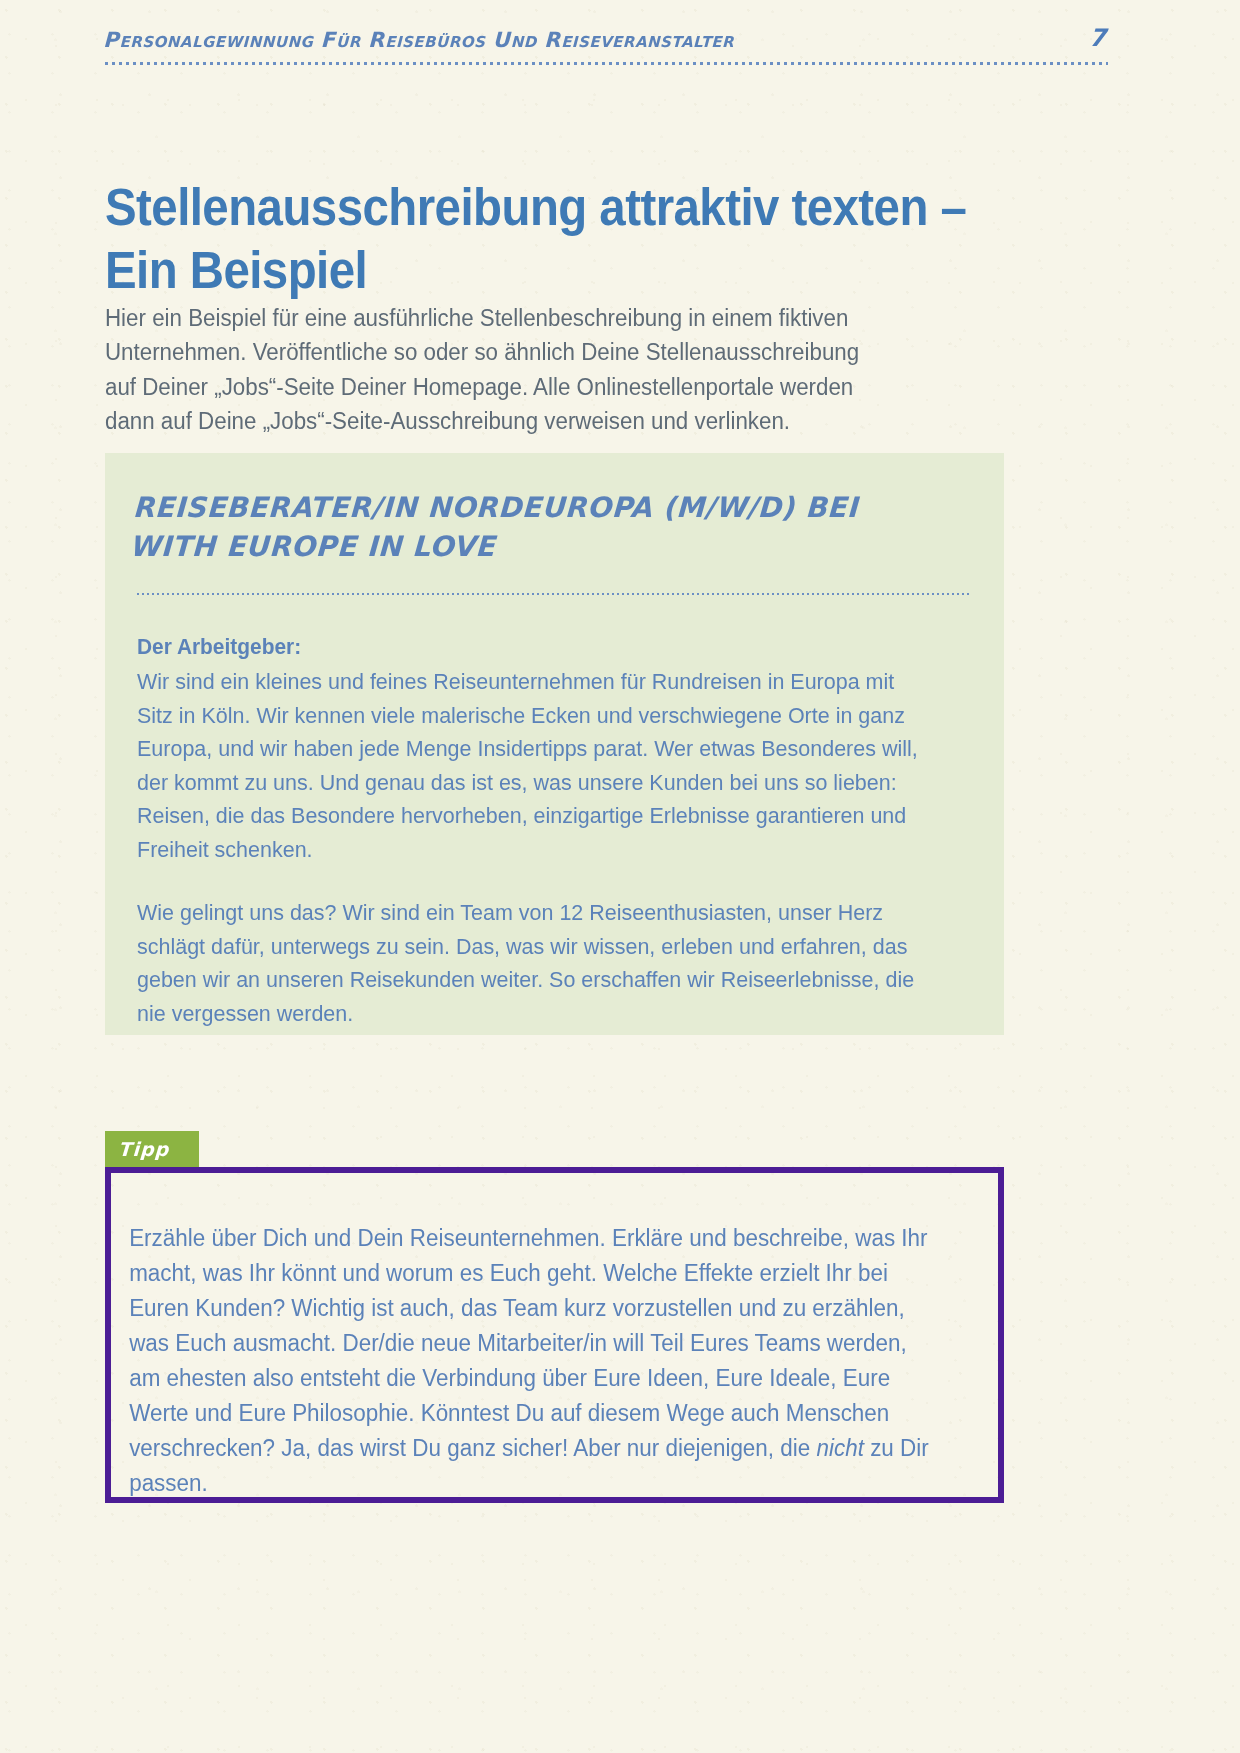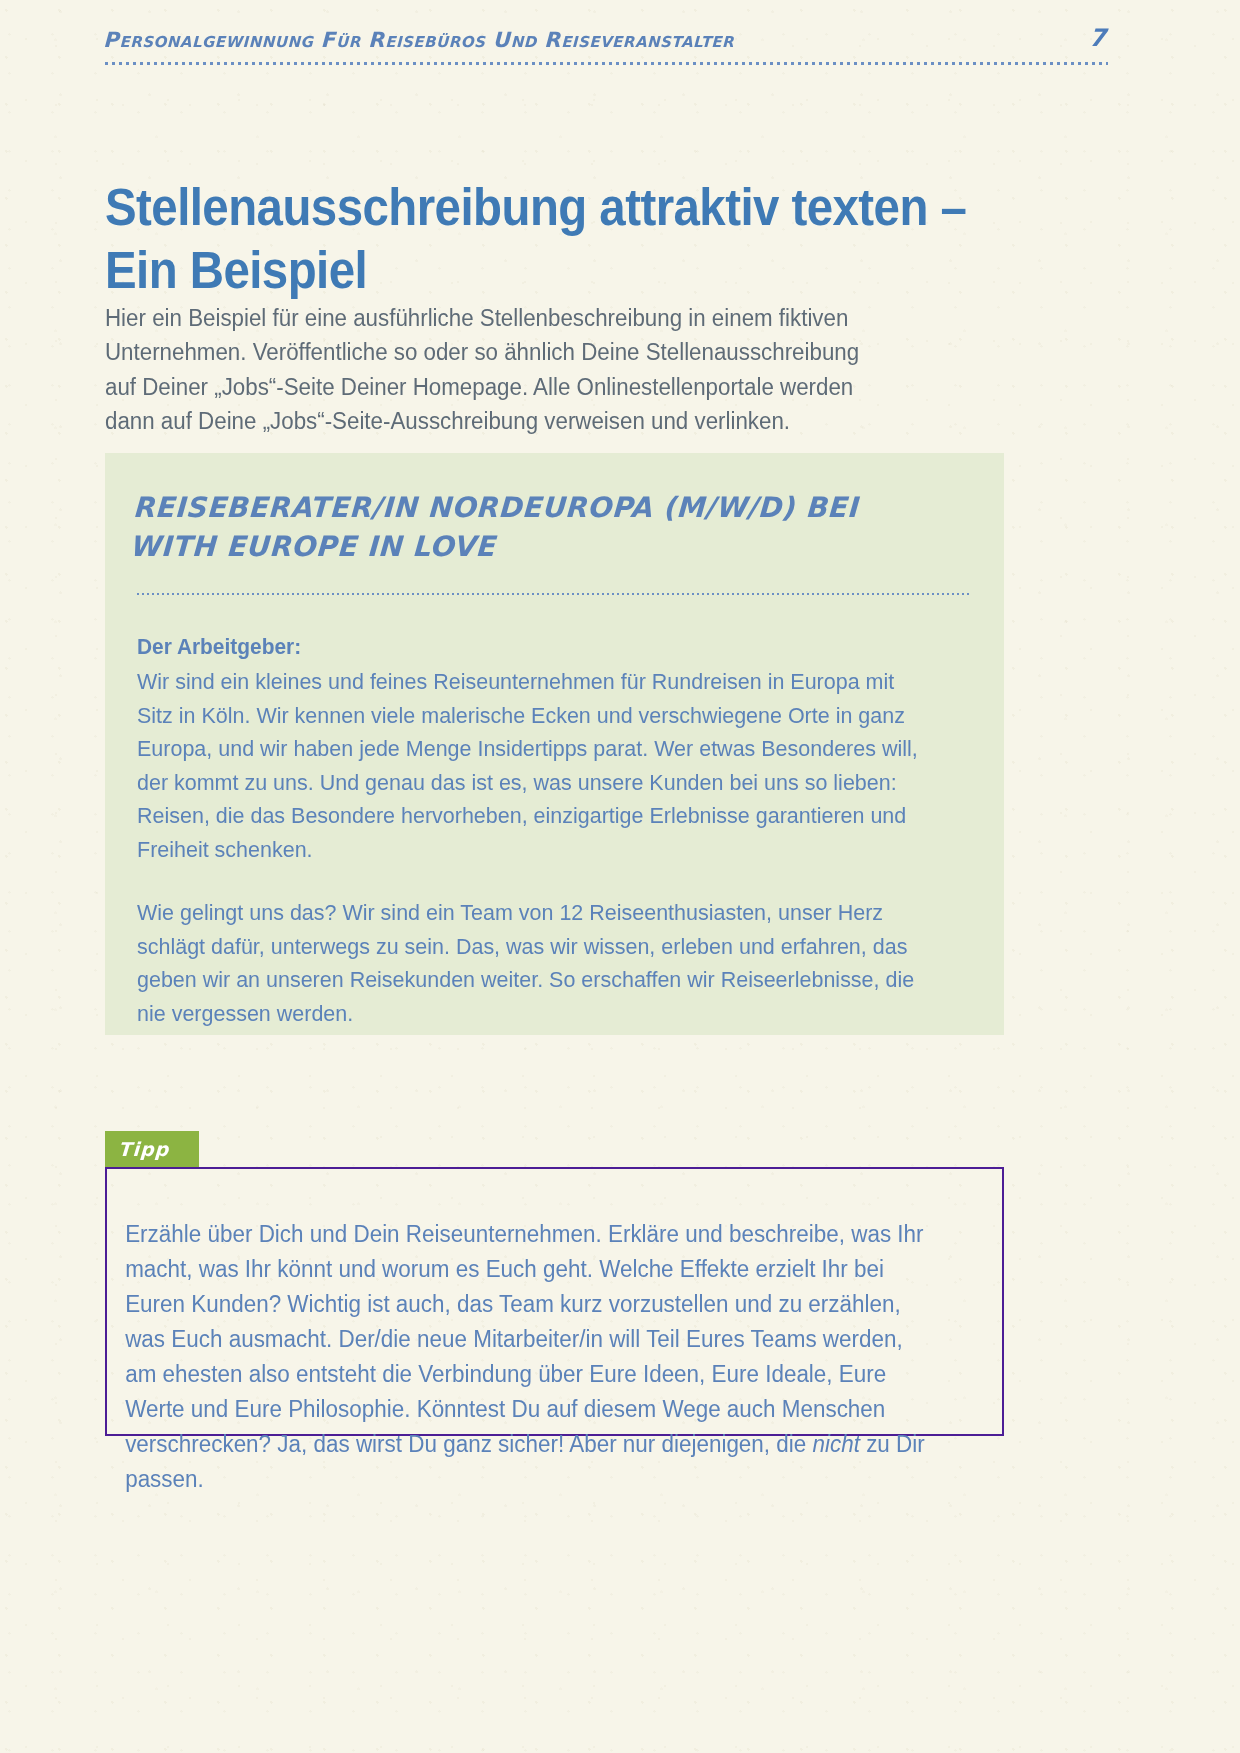--- a/index.html
+++ b/index.html
@@ -194,22 +194,22 @@
     letter-spacing: 1px;
     color: #ffffff;
     transform: skewX(-6deg);
   }
 
   .tipp-box {
     position: absolute;
     left: 105px;
     top: 1167px;
     width: 899px;
-    height: 269px;
-    border: 2px solid #4c1d95;
+    height: 336px;
+    border: 6px solid #4c1d95;
     box-sizing: border-box;
   }
 
   .tipp-body {
     padding: 24px 26px 0 19px;
     font-family: "Liberation Sans Narrow", "Liberation Sans", sans-serif;
     font-size: 23.5px;
     line-height: 35px;
     color: #5b82b9;
     transform: scaleX(0.955);

